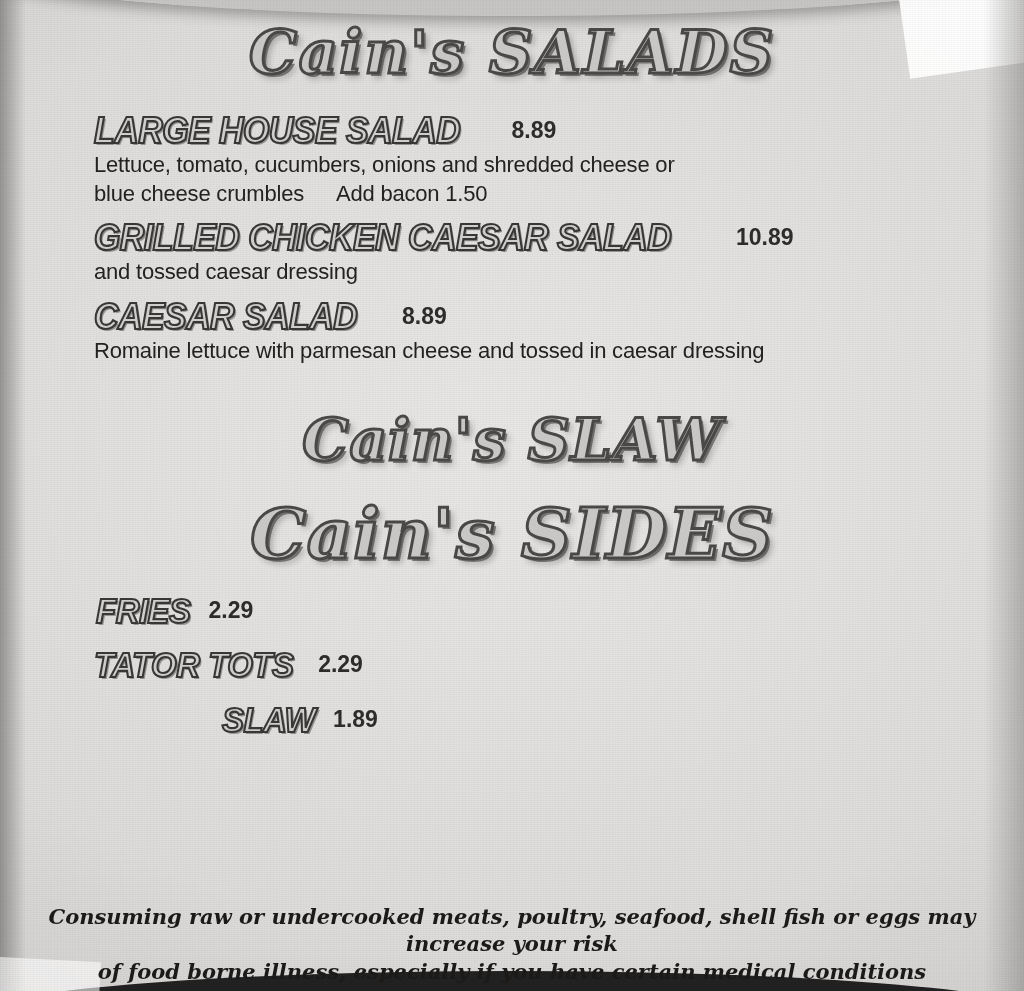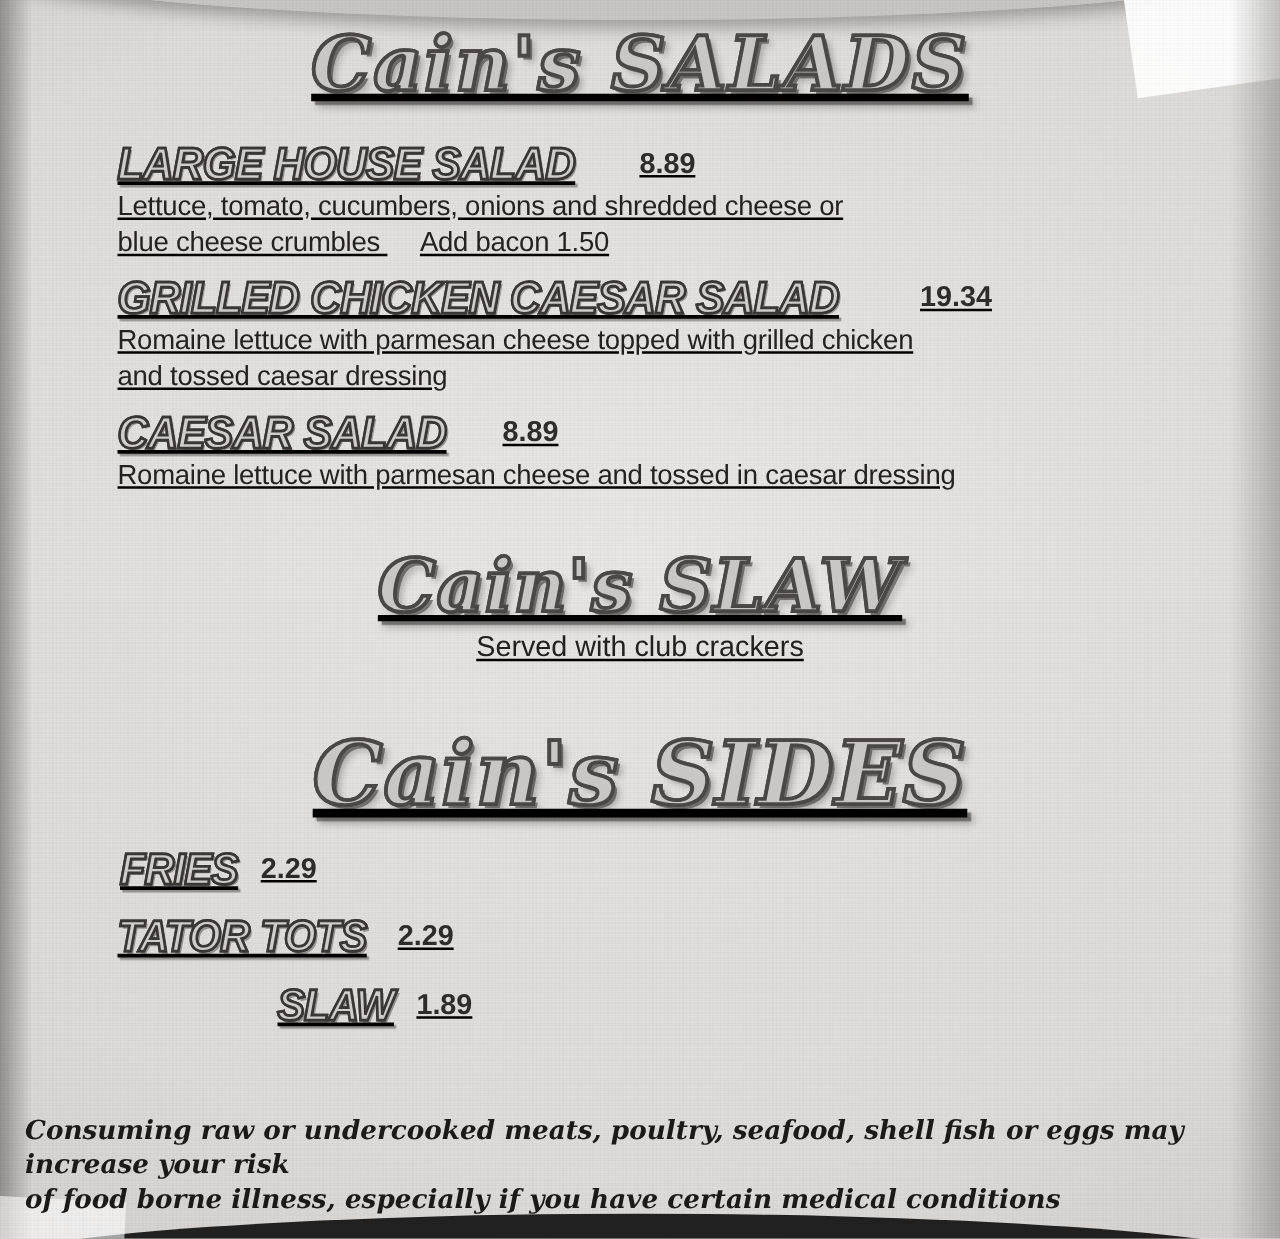--- a/index.html
+++ b/index.html
@@ -77,21 +77,20 @@
     width: 120px; height: 40px;
     background: #ffffff;
     transform: rotate(3deg);
     opacity: 0.6;
   }
 
   .content {
     position: relative;
     z-index: 3;
     padding: 0 22px;
-    text-decoration: underline;
   }
 
   
   .section-title {
     text-align: center;
     font-family: "DejaVu Serif", "Liberation Serif", serif;
     font-weight: 700;
     font-style: italic;
     letter-spacing: 1px;
     color: #c9c7c5;
@@ -184,22 +183,23 @@
   .side-cell .item-name { font-size: 35px; }
   #side-fries { padding-left: 74px; }
   #side-onion-rings { padding-left: 26px; }
   #side-tator-tots { padding-left: 72px; }
   #side-slaw { padding-left: 200px; }
 
   
   #disclaimer {
     position: absolute;
     left: 0; right: 0;
-    bottom: 19px;
+    bottom: 6px;
     z-index: 4;
+    text-align: center;
     font-family: "DejaVu Serif", "Liberation Serif", serif;
     font-weight: 700;
     font-style: italic;
     font-size: 21px;
     color: #1c1a18;
     line-height: 1.3;
     padding: 0 20px;
   }
 </style>
 </head>
@@ -227,37 +227,35 @@
       <p class="item-desc">Lettuce, tomato, cucumbers, onions and shredded cheese or</p>
       <p class="item-desc">
         <span>blue cheese crumbles</span>
         <span class="add-on">Add bacon 1.50</span>
       </p>
     </div>
 
     <div class="salad-item" id="item-grilled-caesar">
       <div class="name-row">
         <span class="item-name">GRILLED CHICKEN CAESAR SALAD</span>
-        <span class="item-price">19.34</span>
-      </div>
-      <p class="item-desc">Romaine lettuce with parmesan cheese topped with grilled chicken</p>
+        <span class="item-price">10.89</span>
+      </div>
       <p class="item-desc">and tossed caesar dressing</p>
     </div>
 
     <div class="salad-item" id="item-caesar">
       <div class="name-row">
         <span class="item-name">CAESAR SALAD</span>
         <span class="item-price">8.89</span>
       </div>
       <p class="item-desc">Romaine lettuce with parmesan cheese and tossed in caesar dressing</p>
     </div>
 
     <h1 class="section-title" id="title-soups">Cain's SLAW</h1>
 
-    <p id="soup-served">Served with club crackers</p>
 
     <h1 class="section-title" id="title-sides">Cain's SIDES</h1>
 
     <div id="sides-grid">
       <div class="side-cell" id="side-fries">
         <span class="item-name">FRIES</span>
         <span class="item-price">2.29</span>
       </div>
       <div class="side-cell" id="side-tator-tots">
         <span class="item-name">TATOR TOTS</span>

